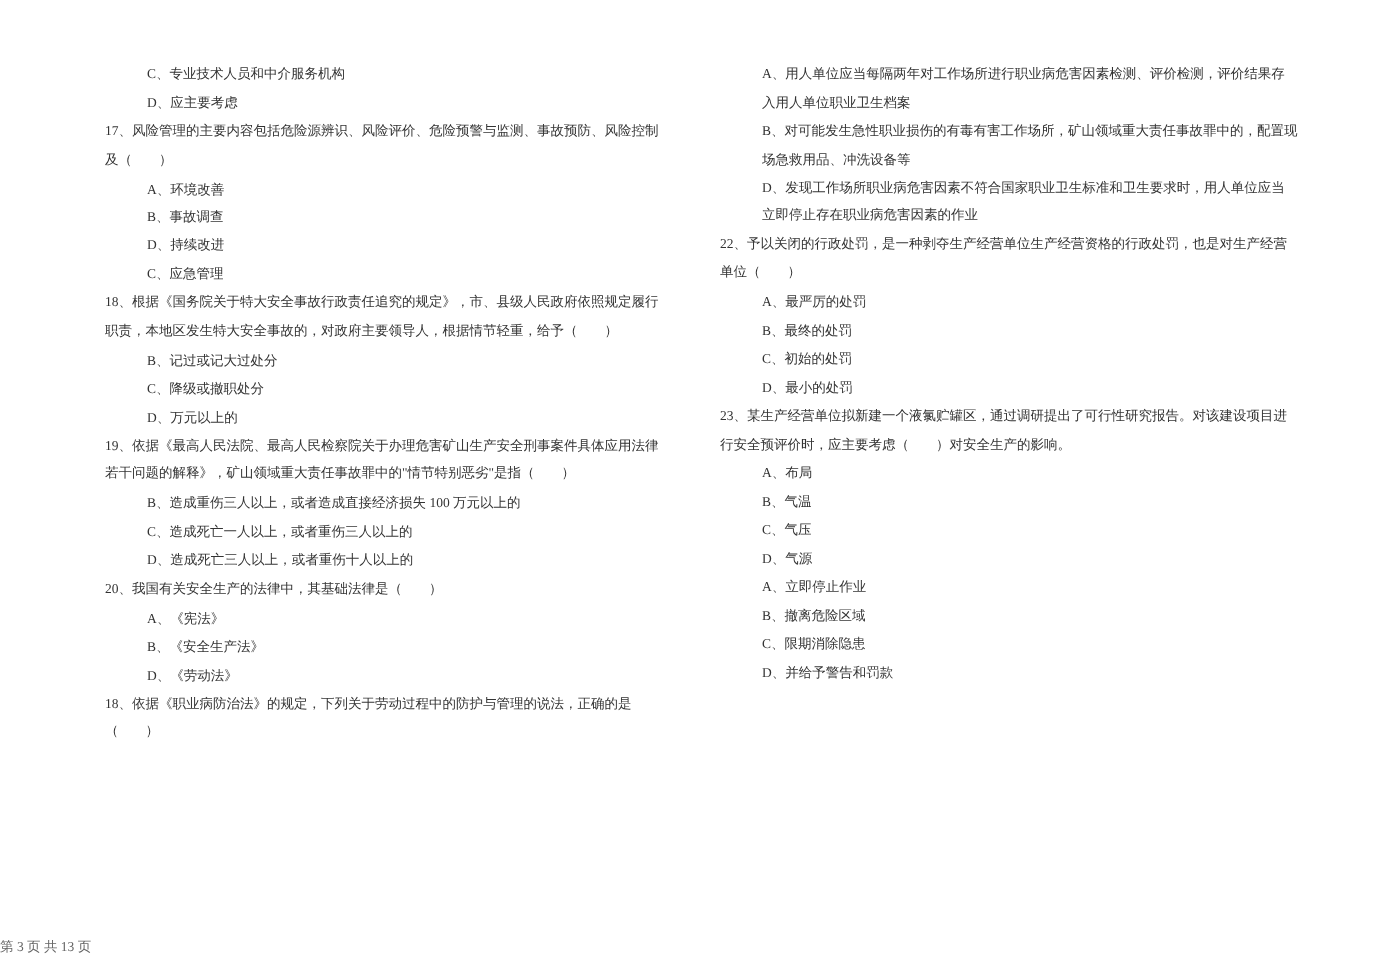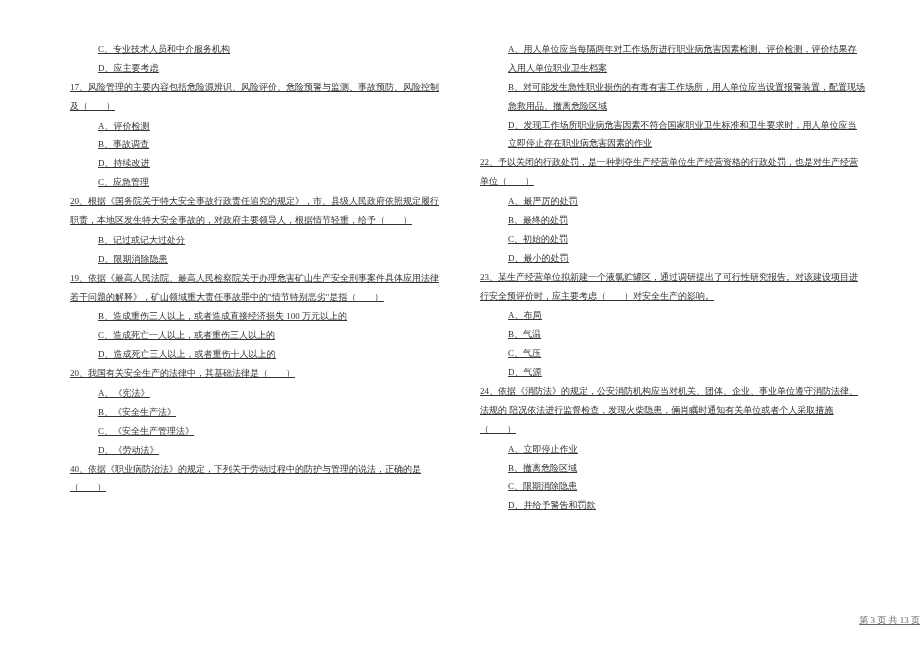--- a/index.html
+++ b/index.html
@@ -1,19 +1,18 @@
 <!DOCTYPE html>
 <html><head>
   <meta charset="utf-8">
   <style>
     * {
       margin: 0;
       padding: 0;
       box-sizing: border-box;
-      text-decoration: underline;
     }
     body {
       width: 920px;
       height: 650px;
       background: #ffffff;
       font-family: "SimSun", "宋体", serif;
       font-size: 9px;
       color: #333;
       position: relative;
       overflow: hidden;
@@ -36,78 +35,77 @@
       padding-left: 20px;
     }
     .question {
       margin-bottom: 1px;
     }
     .option {
       padding-left: 28px;
     }
     .footer {
       position: absolute;
-      bottom: 23px;
+      bottom: 12px;
       left: 0;
       width: 100%;
-      text-align: right;
+      text-align: left;
       font-size: 9px;
       color: #666;
     }
   </style>
 </head>
 <body>
 
 <div class="page">
   <div class="column column-left">
     <div class="option">C、专业技术人员和中介服务机构</div>
     <div class="option">D、应主要考虑</div>
 
     <div class="question">17、风险管理的主要内容包括危险源辨识、风险评价、危险预警与监测、事故预防、风险控制及（　　）</div>
-    <div class="option">A、评价检测</div>
+    <div class="option">A、环境改善</div>
     <div class="option">B、事故调查</div>
     <div class="option">D、持续改进</div>
     <div class="option">C、应急管理</div>
 
-    <div class="question">20、根据《国务院关于特大安全事故行政责任追究的规定》，市、县级人民政府依照规定履行职责，本地区发生特大安全事故的，对政府主要领导人，根据情节轻重，给予（　　）</div>
+    <div class="question">18、根据《国务院关于特大安全事故行政责任追究的规定》，市、县级人民政府依照规定履行职责，本地区发生特大安全事故的，对政府主要领导人，根据情节轻重，给予（　　）</div>
     <div class="option">B、记过或记大过处分</div>
-    <div class="option">D、限期消除隐患</div>
+    <div class="option">C、降级或撤职处分</div>
+    <div class="option">D、万元以上的</div>
 
     <div class="question">19、依据《最高人民法院、最高人民检察院关于办理危害矿山生产安全刑事案件具体应用法律若干问题的解释》，矿山领域重大责任事故罪中的"情节特别恶劣"是指（　　）</div>
     <div class="option">B、造成重伤三人以上，或者造成直接经济损失 100 万元以上的</div>
     <div class="option">C、造成死亡一人以上，或者重伤三人以上的</div>
     <div class="option">D、造成死亡三人以上，或者重伤十人以上的</div>
 
     <div class="question">20、我国有关安全生产的法律中，其基础法律是（　　）</div>
     <div class="option">A、《宪法》</div>
     <div class="option">B、《安全生产法》</div>
-    <div class="option">C、《安全生产管理法》</div>
     <div class="option">D、《劳动法》</div>
 
-    <div class="question">40、依据《职业病防治法》的规定，下列关于劳动过程中的防护与管理的说法，正确的是（　　）</div>
+    <div class="question">18、依据《职业病防治法》的规定，下列关于劳动过程中的防护与管理的说法，正确的是（　　）</div>
   </div>
 
   <div class="column column-right">
     <div class="option" style="padding-left:28px;text-indent:-0px">A、用人单位应当每隔两年对工作场所进行职业病危害因素检测、评价检测，评价结果存入用人单位职业卫生档案</div>
-    <div class="option" style="padding-left:28px">B、对可能发生急性职业损伤的有毒有害工作场所，用人单位应当设置报警装置，配置现场急救用品、撤离危险区域</div>
+    <div class="option" style="padding-left:28px">B、对可能发生急性职业损伤的有毒有害工作场所，矿山领域重大责任事故罪中的，配置现场急救用品、冲洗设备等</div>
     <div class="option" style="padding-left:28px">D、发现工作场所职业病危害因素不符合国家职业卫生标准和卫生要求时，用人单位应当立即停止存在职业病危害因素的作业</div>
 
     <div class="question">22、予以关闭的行政处罚，是一种剥夺生产经营单位生产经营资格的行政处罚，也是对生产经营单位（　　）</div>
     <div class="option">A、最严厉的处罚</div>
     <div class="option">B、最终的处罚</div>
     <div class="option">C、初始的处罚</div>
     <div class="option">D、最小的处罚</div>
 
     <div class="question">23、某生产经营单位拟新建一个液氯贮罐区，通过调研提出了可行性研究报告。对该建设项目进行安全预评价时，应主要考虑（　　）对安全生产的影响。</div>
     <div class="option">A、布局</div>
     <div class="option">B、气温</div>
     <div class="option">C、气压</div>
     <div class="option">D、气源</div>
 
-    <div class="question">24、依据《消防法》的规定，公安消防机构应当对机关、团体、企业、事业单位遵守消防法律、法规的 陪况依法进行监督检查，发现火柴隐患，倆肖瞩时通知有关单位或者个人采取措施（　　）</div>
     <div class="option">A、立即停止作业</div>
     <div class="option">B、撤离危险区域</div>
     <div class="option">C、限期消除隐患</div>
     <div class="option">D、并给予警告和罚款</div>
   </div>
 </div>
 
 <div class="footer">第 3 页 共 13 页</div>
 
 </body></html>

